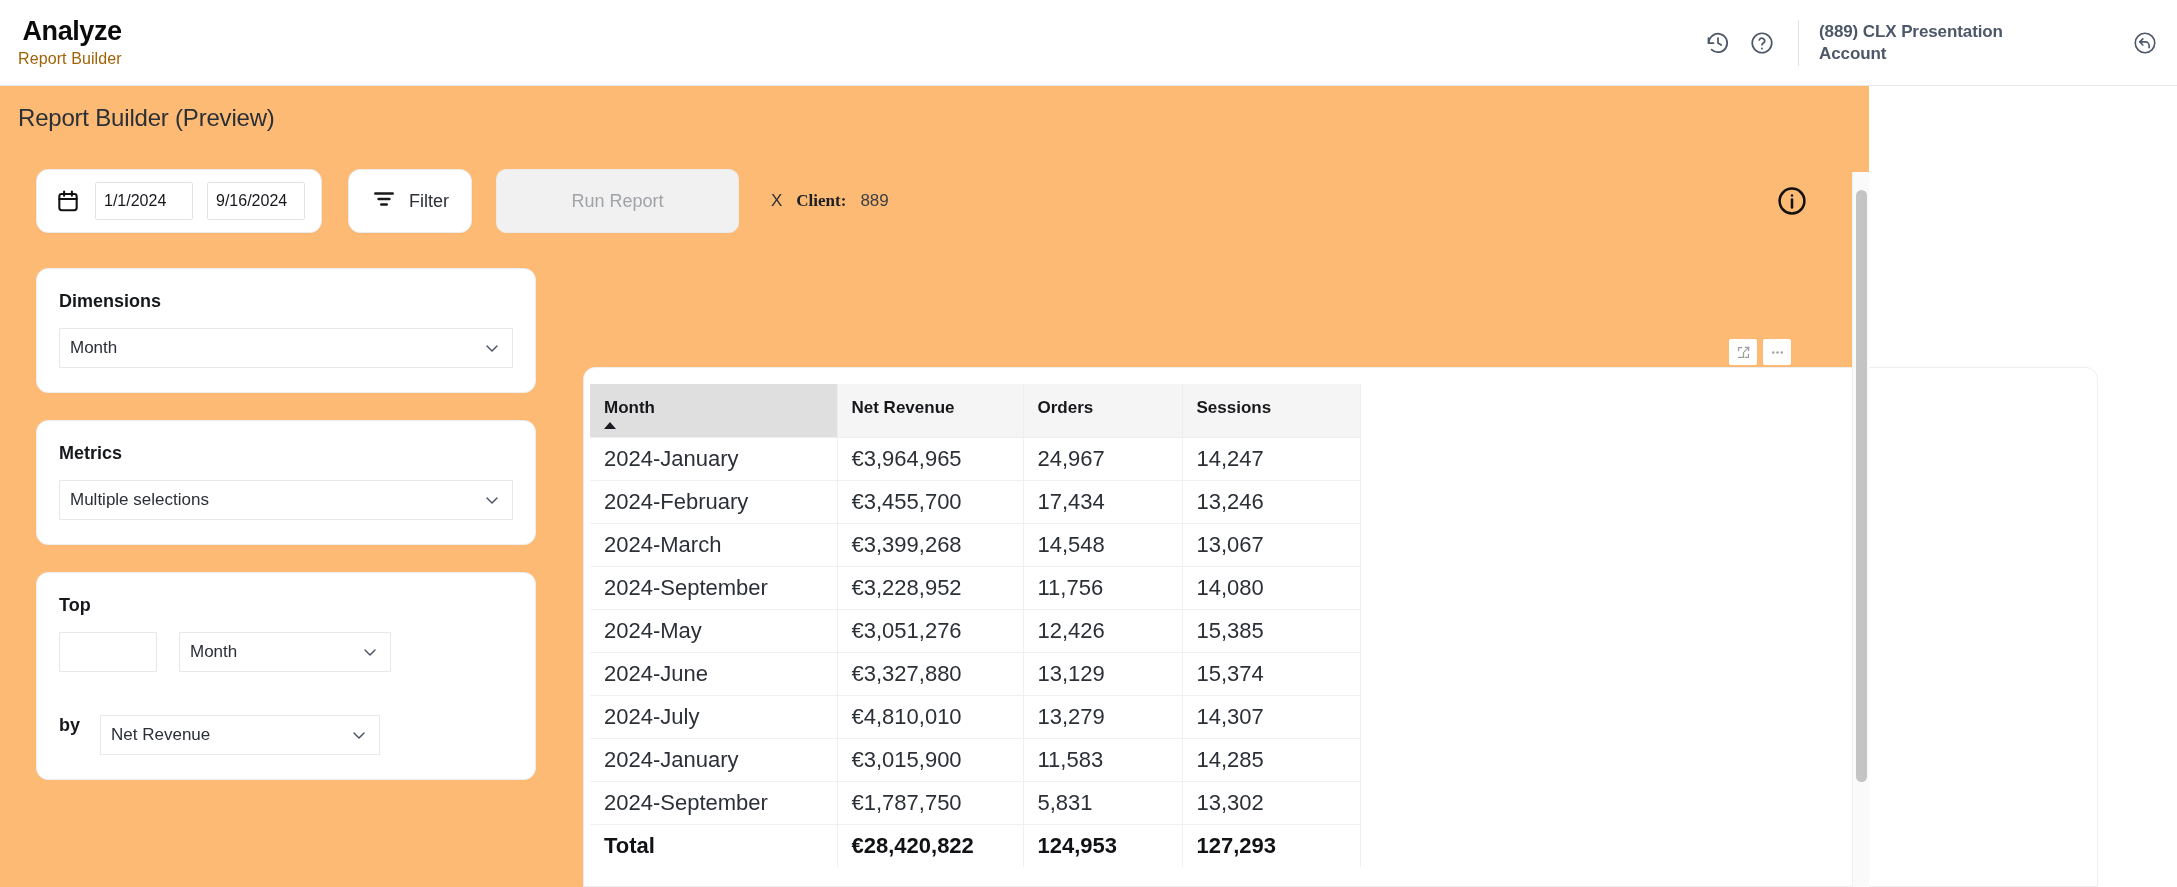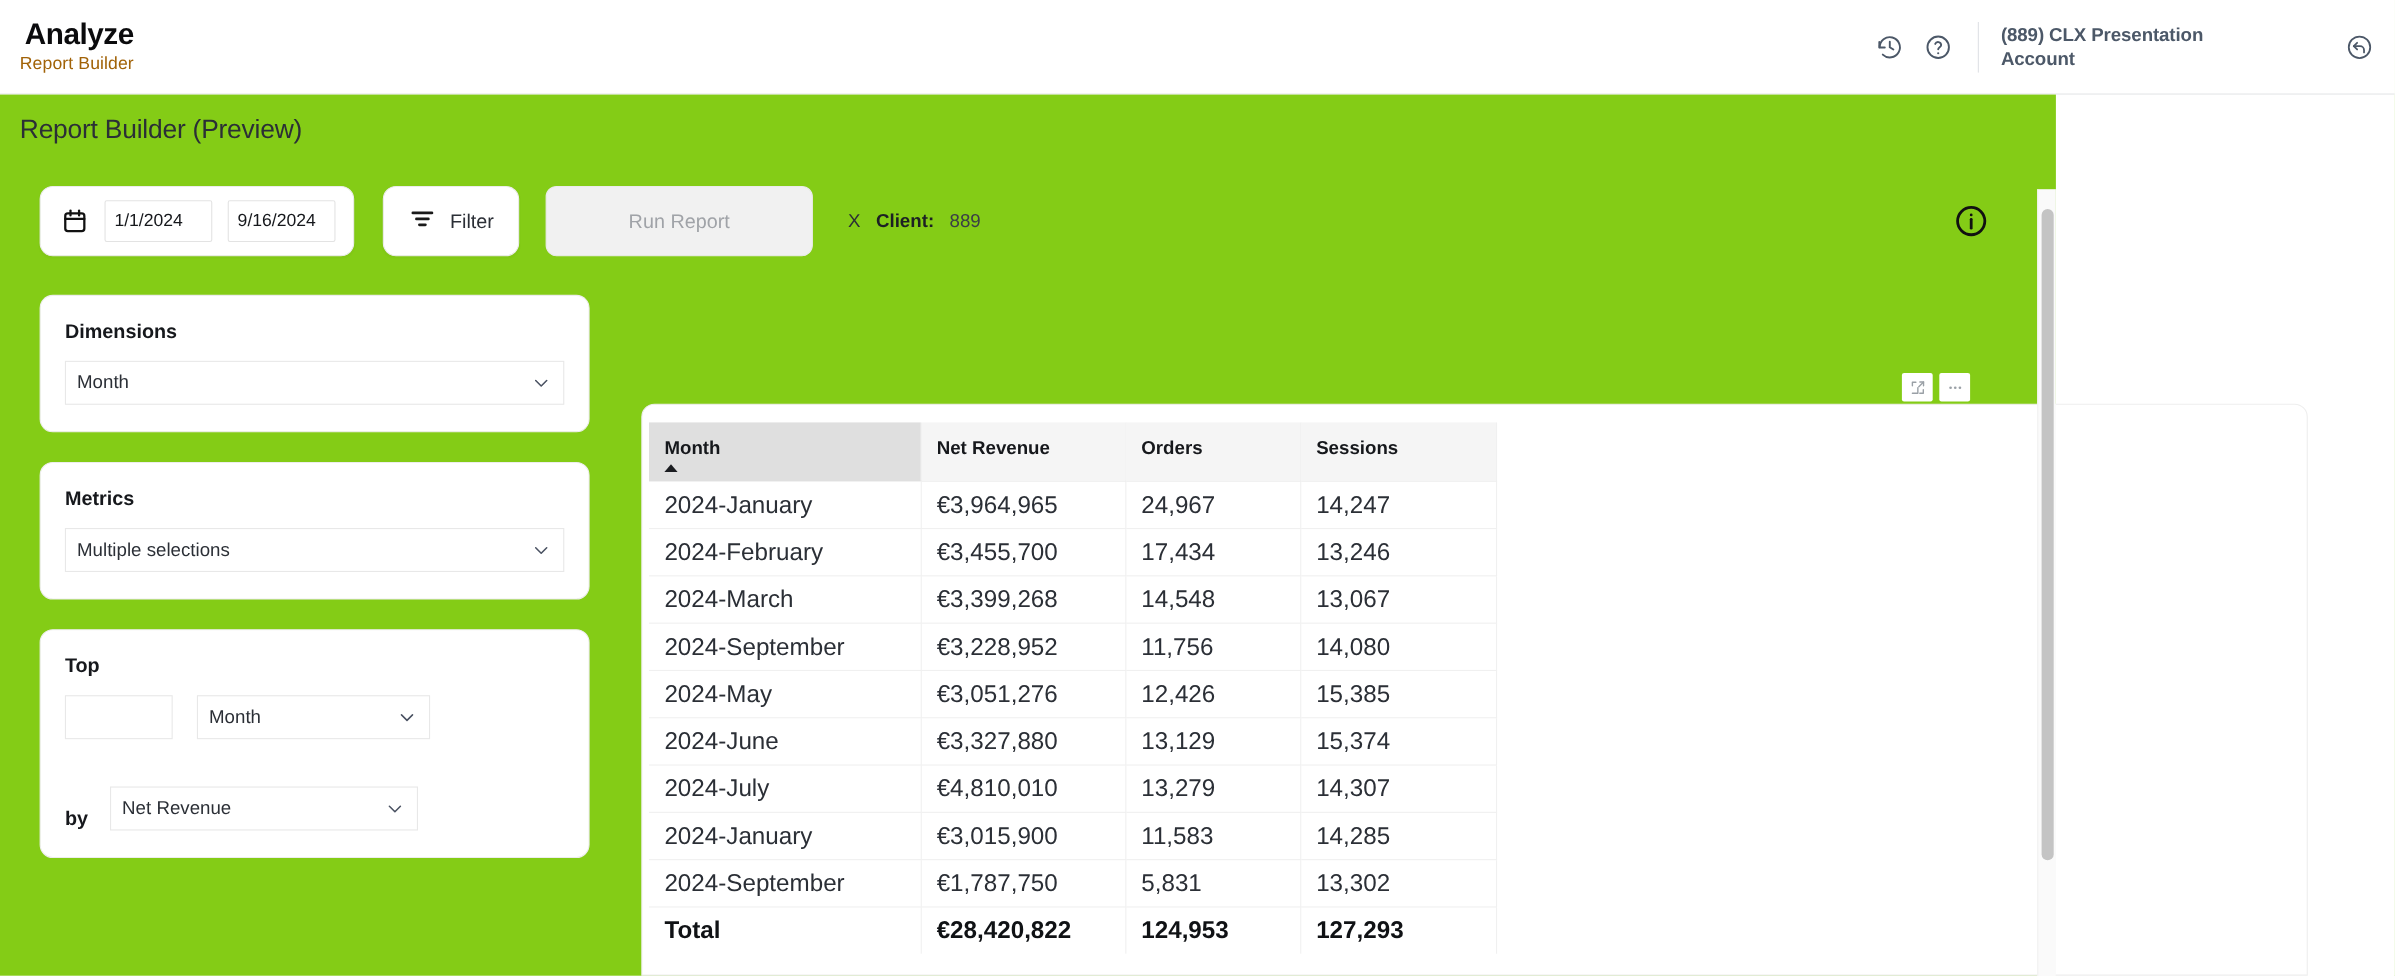--- a/index.html
+++ b/index.html
@@ -78,21 +78,21 @@
     color: #4c5868;
     cursor: pointer;
   }
 
   
   .page-body {
     position: absolute;
     top: 86px; left: 0;
     width: 1869px;
     height: 801px;
-    background: #84cc16;
+    background: #fdba74;
   }
   .page-title {
     position: absolute;
     top: 18px;
     left: 18px;
     font-size: 24px;
     color: #2b2f36;
     letter-spacing: -0.2px;
   }
 
@@ -164,21 +164,21 @@
     align-items: center;
     gap: 14px;
     font-size: 17px;
   }
   .chip-x {
     color: #2b2f36;
     font-size: 17px;
     cursor: pointer;
     font-weight: 400;
   }
-  .chip-key { font-weight: bold; color: #1c1f24; }
+  .chip-key { font-weight: bold; color: #1c1f24; font-family: Liberation Serif, serif; }
   .chip-val { color: #3a3f46; }
   .info-btn {
     position: absolute;
     top: 83px;
     right: 57px;
     width: 40px; height: 40px;
     margin-top: 12px;
     display: flex; align-items: center; justify-content: center;
     color: #111;
     cursor: pointer;
@@ -238,21 +238,21 @@
     background: #fff;
     font-family: "Liberation Sans", sans-serif;
     font-size: 17px;
     color: #2b2f36;
     padding: 0 8px;
     outline: none;
   }
   .top-row .select { width: 212px; }
   .by-row {
     display: flex;
-    align-items: flex-end;
+    align-items: flex-start;
     gap: 20px;
     margin-top: 43px;
   }
   .by-label {
     font-size: 18px;
     font-weight: bold;
     color: #16181c;
   }
   .by-row .select { width: 280px; }
 

